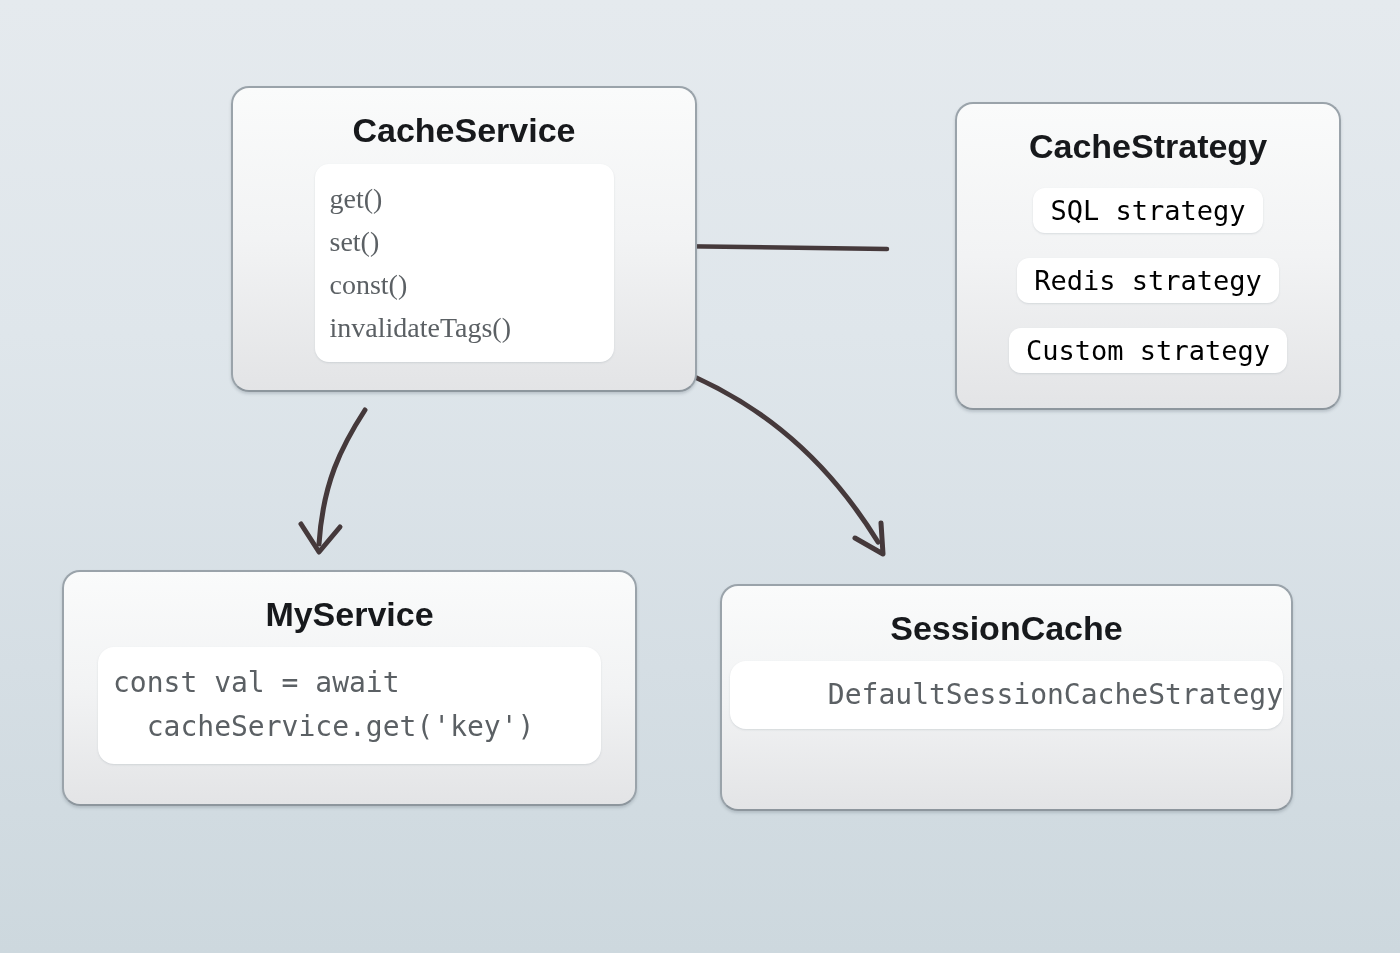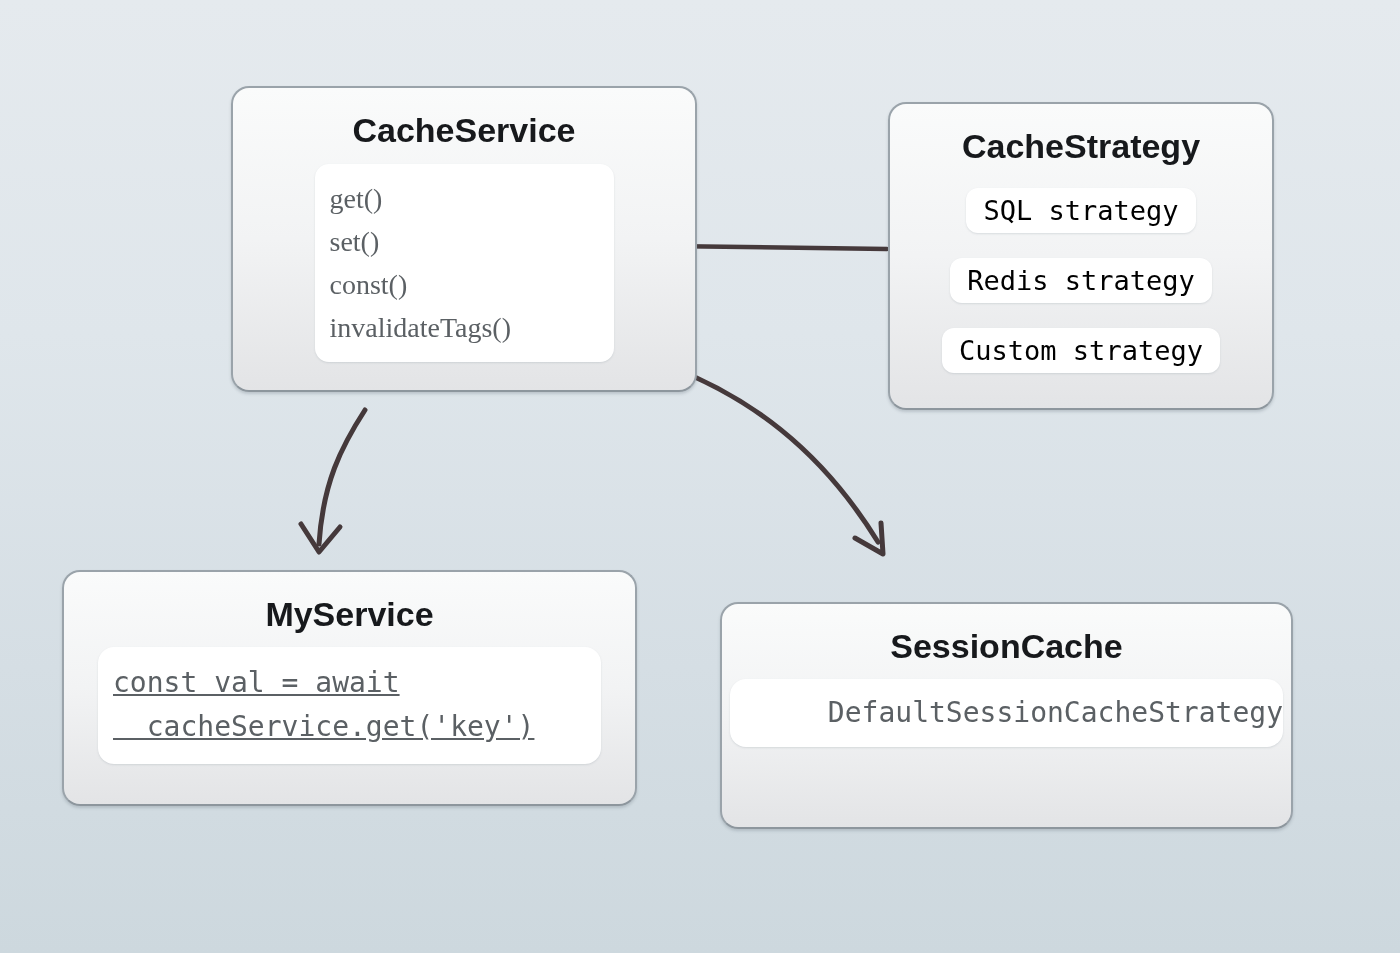--- a/index.html
+++ b/index.html
@@ -59,21 +59,21 @@
   .node-cache-service { left: 183px; top: 86px; width: 466px; height: 306px; margin-left: 48px; }
   .node-cache-service .code-panel {
     margin-top: 14px;
     width: 299px;
     height: 198px;
     box-sizing: border-box;
     padding: 13px 0 0 15px;
     font-family: Liberation Serif, serif;
   }
   
-  .node-cache-strategy { left: 888px; top: 102px; width: 386px; height: 308px; }
+  .node-cache-strategy { left: 955px; top: 102px; width: 386px; height: 308px; }
   .pill-list {
     margin-top: 22px;
     display: flex;
     flex-direction: column;
     align-items: center;
     gap: 25px;
   }
   .pill {
     background: #ffffff;
     border-radius: 12px;
@@ -88,23 +88,23 @@
   
   .node-my-service { left: 62px; top: 570px; width: 575px; height: 236px; }
   .node-my-service .code-panel {
     margin-top: 13px;
     width: 503px;
     height: 117px;
     box-sizing: border-box;
     border-radius: 16px;
     padding: 14px 0 0 15px;
   }
-  .node-my-service .code-line { line-height: 44px; text-decoration: underline; }
+  .node-my-service .code-line { line-height: 44px; }
   
-  .node-session-cache { left: 720px; top: 602px; width: 573px; height: 227px; }
+  .node-session-cache { left: 720px; top: 584px; width: 573px; height: 227px; }
   .node-session-cache .code-panel {
     margin-top: 13px;
     width: 553px;
     height: 68px;
     box-sizing: border-box;
     border-radius: 16px;
     display: flex;
     align-items: center;
     justify-content: flex-end;
   }

